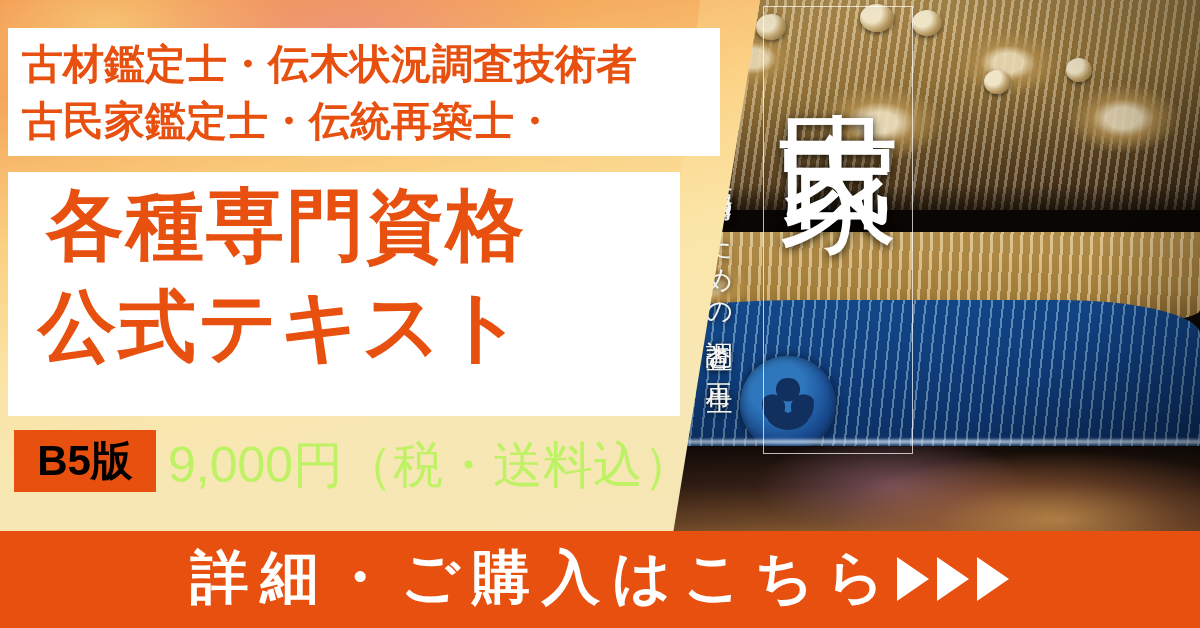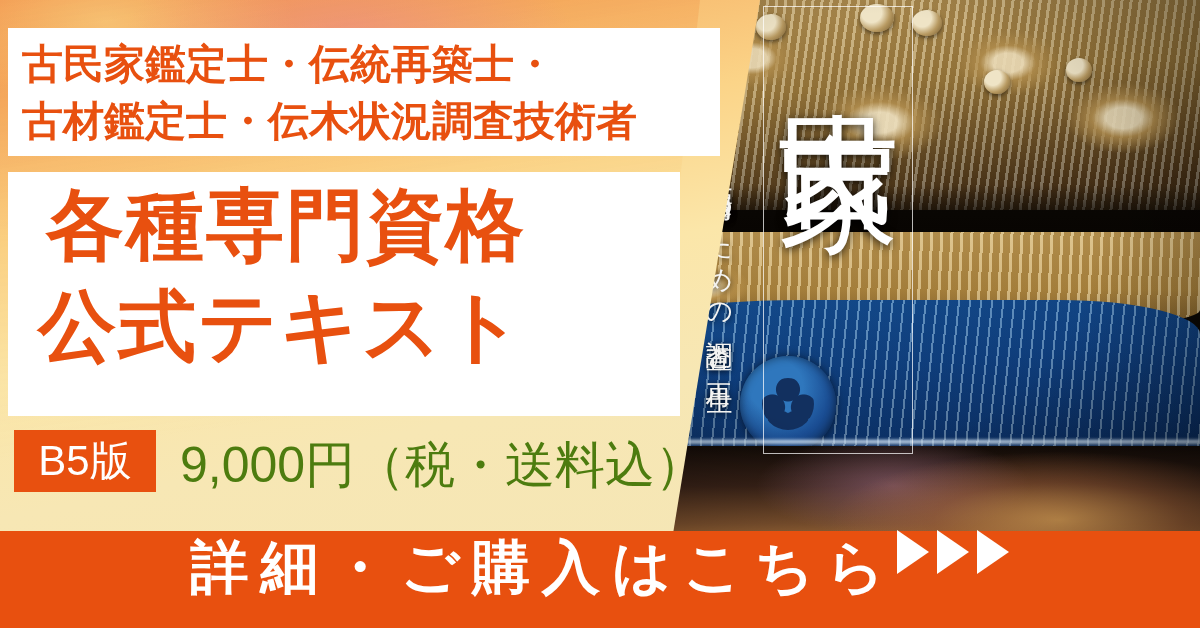--- a/index.html
+++ b/index.html
@@ -164,36 +164,36 @@
     padding-left:8px;
   }
   .title-main .tl2{
     display:block; font-size:78px; line-height:1.04; letter-spacing:2px;
     text-align:left; padding-right:16px; margin-top:22px;
   }
 
   
   .badge{
     position:absolute; left:14px; top:430px; width:142px; height:62px;
-    background:#e8500f; color:#ffffff;
+    background:#e8500f; color:#000000;
     display:flex; align-items:center; justify-content:center;
-    font-size:42px; font-weight:400; letter-spacing:0px;
+    font-size:42px; font-weight:700; letter-spacing:0px;
     box-sizing:border-box;
   }
   .price{
-    position:absolute; left:180px; top:432px;
-    color:#4d7c0f; font-size:50px; font-weight:400; letter-spacing:0px;
+    position:absolute; left:168px; top:432px;
+    color:#bef264; font-size:50px; font-weight:400; letter-spacing:0px;
     white-space:nowrap;
   }
 
   
   .cta{
     position:absolute; left:0; top:531px; width:1200px; height:97px;
     background:#e8500f;
-    display:flex; align-items:flex-start; justify-content:center;
+    display:flex; align-items:center; justify-content:center;
   }
   .cta-text{
     color:#ffffff; font-size:58px; font-weight:700;
     letter-spacing:12px; white-space:nowrap;
     transform:translateY(-2px);
   }
   .arrows{display:flex;align-items:center;gap:8px;transform:translateY(-1px);}
   .arrow{
     width:0;height:0;
     border-top:22px solid transparent;
@@ -233,22 +233,22 @@
     <div class="cover-sub">古民家活用のための調査と再生</div>
   </div>
 
   <div class="warm-bg"></div>
   <div class="warm-bg2"></div>
 
   <div class="panel panel-top"></div>
   <div class="panel panel-main"></div>
 
   <div class="heading">
+    <span class="ln">古材鑑定士・伝木状況調査技術者</span>
     <span class="ln">古民家鑑定士・伝統再築士・</span>
-    <span class="ln">古材鑑定士・伝木状況調査技術者</span>
   </div>
 
   <div class="title-main">
     <span class="tl1">各種専門資格</span>
     <span class="tl2">公式テキスト</span>
   </div>
 
   <div class="badge">B5版</div>
   <div class="price">9,000円（税・送料込）</div>
 

